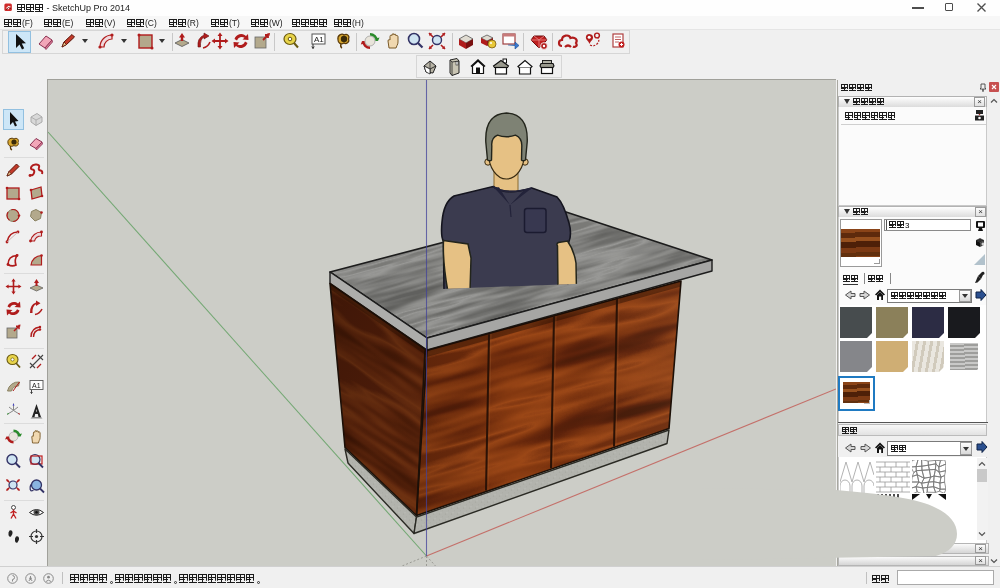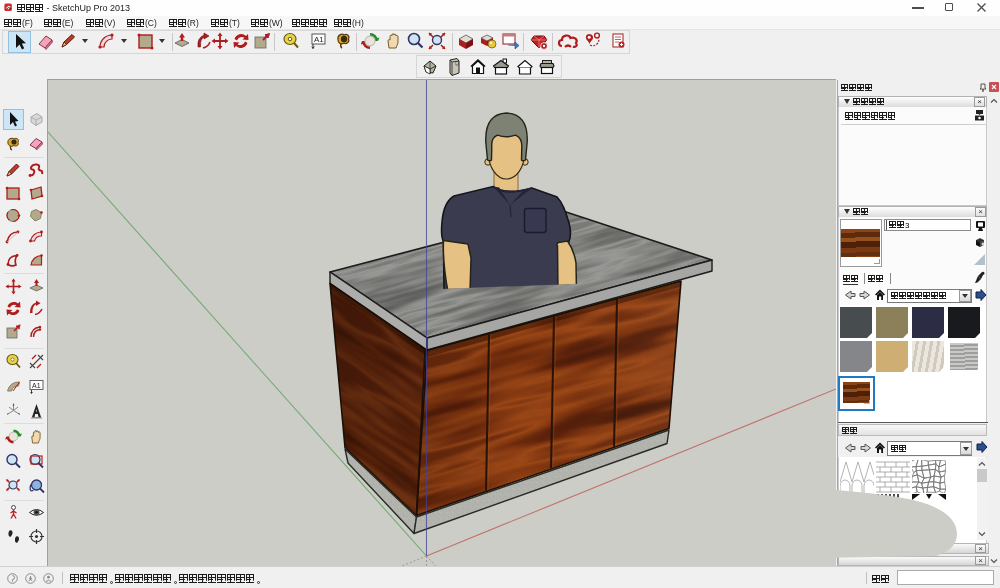--- a/index.html
+++ b/index.html
@@ -17,21 +17,21 @@
 .xbtn{position:absolute;width:11px;height:10px;background:linear-gradient(#fcfcfc,#e0e0e0);border:1px solid #9a9a9a;font-size:8px;line-height:8px;text-align:center;color:#333}
 .fold{position:absolute;width:0;height:0;border-style:solid;border-width:0 0 7px 7px;border-color:transparent transparent #fff transparent}
 </style></head><body>
 
 <div class="abs" style="left:0;top:0;width:1000px;height:16px;background:#fefefe">
 <svg class="abs" style="left:4px;top:3px" width="9" height="9" viewBox="0 0 12 12">
 <rect x="0.5" y="0.5" width="10" height="10" rx="2" fill="#d02c2c"></rect>
 <path d="M2.5 7 L6 3.5 L9 5 L5.5 8.5 Z" fill="#fff"></path>
 <path d="M2.5 9 L6 6 L9.5 7.5" stroke="#7a0f0f" stroke-width="1.2" fill="none"></path>
 </svg>
-<div class="abs" style="left:17px;top:4px;font-size:9px;color:#222"><i class="cj" style="width:8px;height:8px;margin-right:1px"></i><i class="cj" style="width:8px;height:8px;margin-right:1px"></i><i class="cj" style="width:8px;height:8px;margin-right:1px"></i><span style="position:relative;top:-1px"> - SketchUp Pro 2013</span></div>
+<div class="abs" style="left:17px;top:4px;font-size:9px;color:#222"><i class="cj" style="width:8px;height:8px;margin-right:1px"></i><i class="cj" style="width:8px;height:8px;margin-right:1px"></i><i class="cj" style="width:8px;height:8px;margin-right:1px"></i><span style="position:relative;top:-1px"> - SketchUp Pro 2014</span></div>
 <div class="abs" style="left:912px;top:7px;width:12px;height:1.5px;background:#4d4d4d"></div>
 <div class="abs" style="left:945px;top:3px;width:8px;height:8px;border:1.2px solid #4d4d4d;border-radius:1px"></div>
 <svg class="abs" style="left:976px;top:2px" width="11" height="11" viewBox="0 0 11 11">
       <path d="M1.5 1.5 L9.5 9.5 M9.5 1.5 L1.5 9.5" stroke="#4d4d4d" stroke-width="1.3"></path>
     </svg>
 </div>
 <div class="abs" style="left:0;top:16px;width:1000px;height:13px;background:#f7f7f7">
 <div class="abs" style="left:4px;top:3px;font-size:8.5px;color:#222"><i class="cj" style="width:8px;height:8px;margin-right:1px"></i><i class="cj" style="width:8px;height:8px;margin-right:1px"></i><span style="position:relative;top:-1px">(F)</span></div>
 <div class="abs" style="left:44px;top:3px;font-size:8.5px;color:#222"><i class="cj" style="width:8px;height:8px;margin-right:1px"></i><i class="cj" style="width:8px;height:8px;margin-right:1px"></i><span style="position:relative;top:-1px">(E)</span></div>
 <div class="abs" style="left:86px;top:3px;font-size:8.5px;color:#222"><i class="cj" style="width:8px;height:8px;margin-right:1px"></i><i class="cj" style="width:8px;height:8px;margin-right:1px"></i><span style="position:relative;top:-1px">(V)</span></div>

